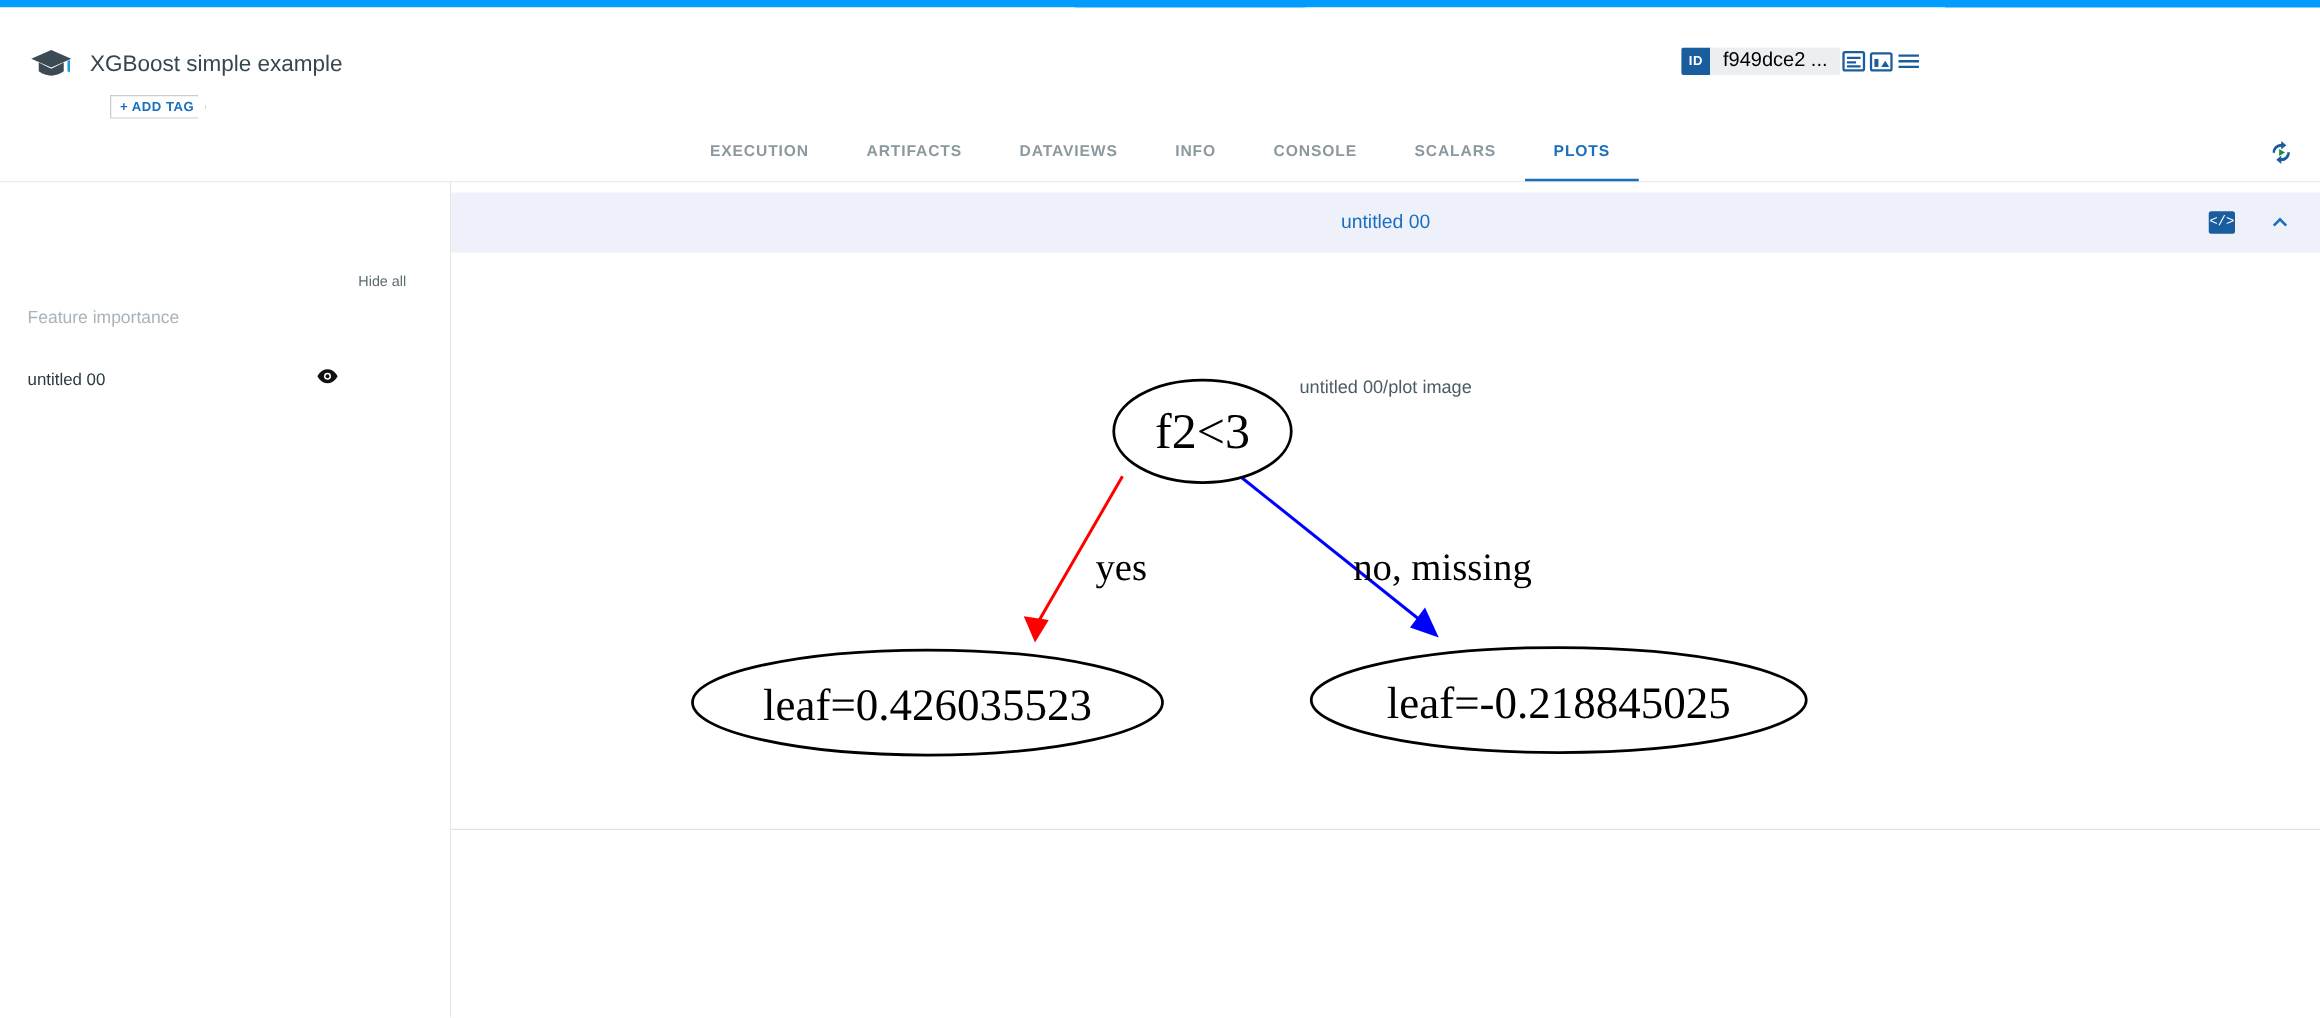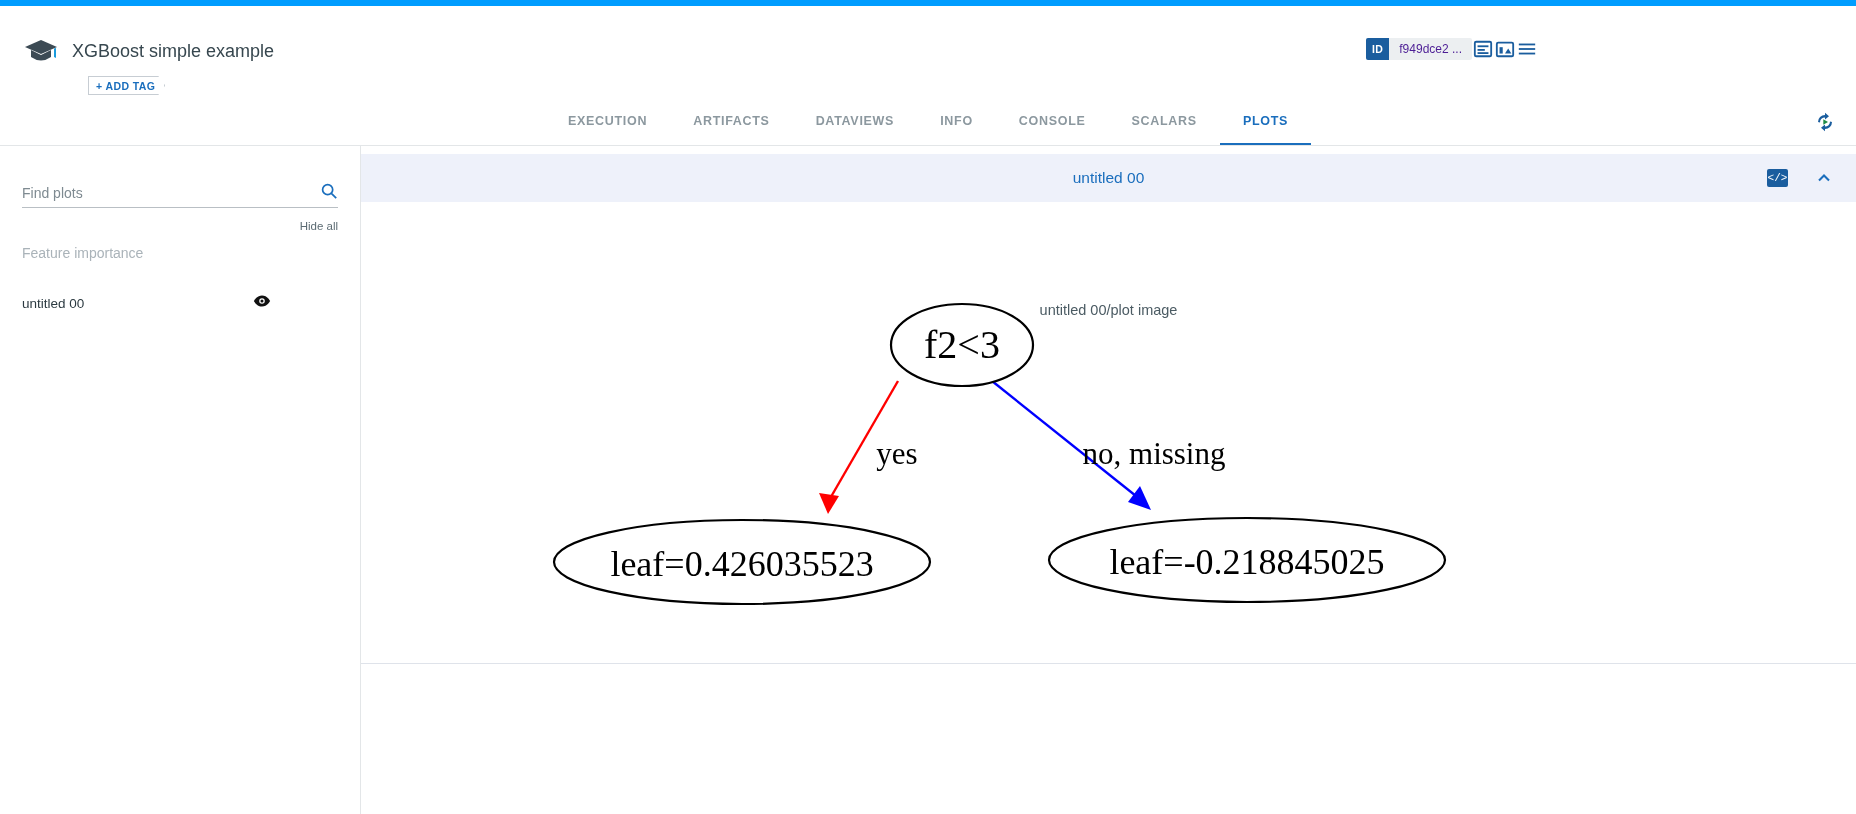--- a/index.html
+++ b/index.html
@@ -62,21 +62,21 @@
     background: #eceff1; border-radius: 2px;
     height: 22px; overflow: hidden; cursor: pointer;
   }
   .id-chip .id-tag {
     background: #1a5d9e; color: #fff;
     font-size: 10.5px; font-weight: bold;
     padding: 0 6px; height: 22px;
     display: flex; align-items: center; letter-spacing: .4px;
   }
   .id-chip .id-val {
-    color: #4c1d95; font-size: 12px;
+    color: #000000; font-size: 16px;
     padding: 0 10px 0 10px;
   }
   .hdr-ico { width: 22px; height: 22px; cursor: pointer; display: flex; align-items: center; justify-content: center; }
 
   
   .tabbar {
     position: absolute; top: 99px; left: 0;
     width: 1856px; height: 47px;
     background: #ffffff;
     border-bottom: 1px solid #e3e6e8;
@@ -109,21 +109,21 @@
     display: flex; align-items: center; justify-content: space-between;
   }
   .find-row input {
     border: none; outline: none;
     font-size: 14px; color: #37474f;
     font-family: "Liberation Sans", sans-serif;
     width: 270px; background: transparent;
   }
   .find-row input::placeholder { color: #7e8a91; }
   .hide-all {
-    position: absolute; right: 22px; top: 74px;
+    position: absolute; right: 35px; top: 74px;
     font-size: 11.5px; color: #5c6b73; cursor: pointer;
   }
   .section-label {
     position: absolute; left: 22px; top: 99px;
     font-size: 14px; color: #aab3b9;
   }
   .plot-item {
     position: absolute; left: 0; top: 140px;
     width: 361px; height: 34px;
     display: flex; align-items: center; cursor: pointer;
@@ -220,29 +220,20 @@
   <div class="refresh-ico">
     <svg viewBox="0 0 22 22" width="22" height="22">
       <path d="M4 11 a7 7 0 0 1 7-7 l0 -2.2 l4 3.4 l-4 3.4 l0 -2.2 a5 5 0 0 0 -5 5 z" fill="#1a5d9e"></path>
       <path d="M18 11 a7 7 0 0 1 -7 7 l0 2.2 l-4 -3.4 l4 -3.4 l0 2.2 a5 5 0 0 0 5 -5 z" fill="#1a5d9e"></path>
       <path d="M9.3 8.2 L14 11 L9.3 13.8 Z" fill="#1f8a45"></path>
     </svg>
   </div>
 </div>
 
 <div class="sidebar">
-  <div class="find-row">
-    <input type="text" placeholder="Find plots" style="">
-    <span>
-      <svg viewBox="0 0 20 20" width="18" height="18">
-        <circle cx="8.5" cy="8.5" r="5.6" fill="none" stroke="#1a6ebd" stroke-width="1.9"></circle>
-        <line x1="12.6" y1="12.6" x2="18" y2="18" stroke="#1a6ebd" stroke-width="1.9"></line>
-      </svg>
-    </span>
-  </div>
   <div class="hide-all">Hide all</div>
   <div class="section-label">Feature importance</div>
   <div class="plot-item">
     <span class="nm">untitled 00</span>
     <span class="eye">
       <svg viewBox="0 0 20 14" width="18" height="14">
         <path d="M10 0.8 C4 0.8 1 7 1 7 C1 7 4 13.2 10 13.2 C16 13.2 19 7 19 7 C19 7 16 0.8 10 0.8 Z" fill="#111"></path>
         <circle cx="10" cy="7" r="3.1" fill="#fff"></circle>
         <circle cx="10" cy="7" r="1.7" fill="#111"></circle>
       </svg>

